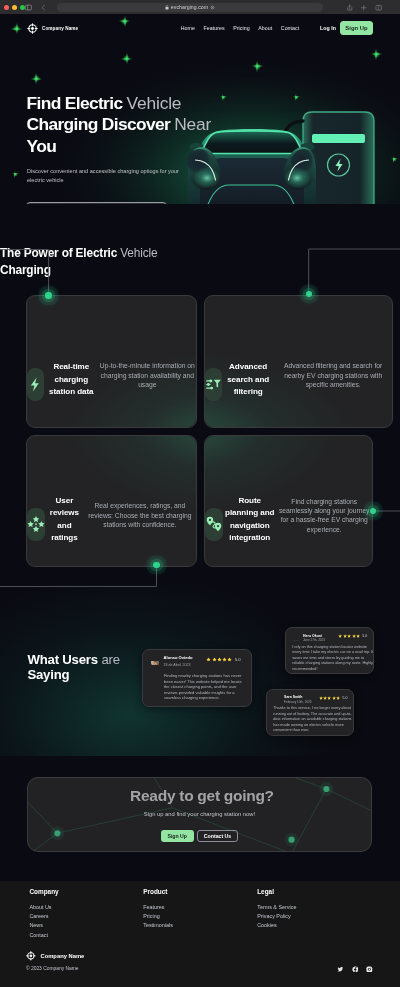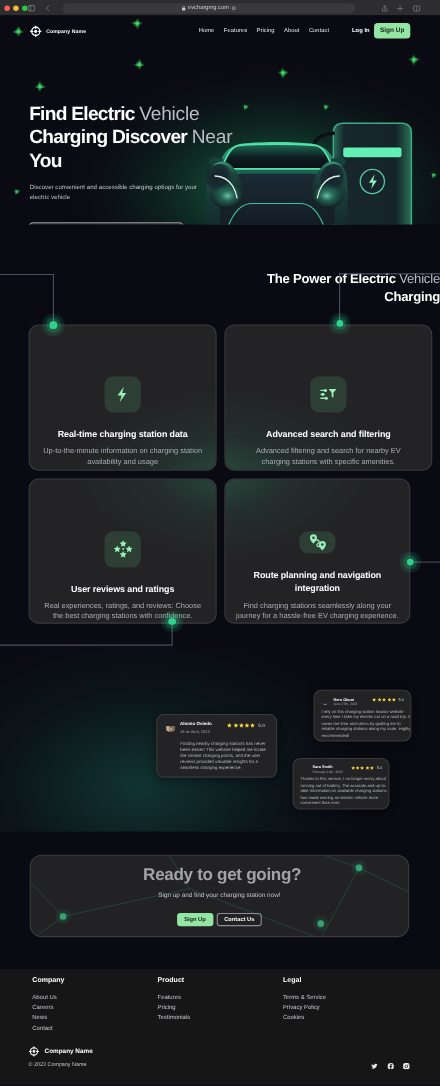--- a/index.html
+++ b/index.html
@@ -56,36 +56,36 @@
   .searchwrap{position:absolute;left:26px;top:187.5px;width:141px;height:16.5px;border-radius:4px;
               background:#2f3035;border:.9px solid #9a9aa4;display:flex;align-items:center;
               justify-content:space-between;padding:0 1.8px 0 0;box-sizing:border-box;z-index:6;}
   .searchwrap .ph{font-size:6.1px;color:#eaeaf0;padding-left:7px;font-weight:500;letter-spacing:.02px;}
   .searchbtn{width:36.5px;height:12.4px;border-radius:2.8px;background:#9bedab;display:flex;
              align-items:center;justify-content:center;gap:2.2px;}
   .searchbtn span{font-size:5.3px;color:#16221a;font-weight:600;}
 
   
   .features{position:absolute;left:0;top:218px;width:400px;height:366px;}
-  .feat-title{position:absolute;left:0;top:13px;width:400px;text-align:right;
+  .feat-title{position:absolute;left:0;top:13px;width:400px;text-align:left;
               font-size:11.9px;line-height:16.5px;font-weight:700;color:#fff;letter-spacing:-.18px;}
   .feat-title .lt{color:#bcbcc6;font-weight:400;}
   .cards{position:absolute;left:26px;top:62.5px;width:347px;}
   .card{position:absolute;width:171px;height:133px;border-radius:9px;
         background:#232325;border:.7px solid #3a3a3c;box-sizing:border-box;overflow:hidden;}
   .card.c1{left:0;top:0;}
   .card.c2{left:178px;top:0;width:189px;}
   .card.c3{left:0;top:140.5px;height:131.5px;}
   .card.c4{left:178px;top:140.5px;width:169px;height:131.5px;}
   .card .sheen{position:absolute;inset:0;border-radius:9px;}
   .c1 .sheen{background:radial-gradient(130% 100% at 115% 112%, rgba(50,160,115,.40) 0%, rgba(40,120,90,.13) 38%, rgba(35,35,37,0) 70%);}
   .c2 .sheen{background:radial-gradient(130% 100% at -12% 112%, rgba(50,160,115,.40) 0%, rgba(40,120,90,.13) 38%, rgba(35,35,37,0) 70%);}
   .c3 .sheen{background:radial-gradient(130% 100% at 115% -12%, rgba(50,160,115,.40) 0%, rgba(40,120,90,.13) 38%, rgba(35,35,37,0) 70%);}
   .c4 .sheen{background:radial-gradient(130% 100% at -12% -12%, rgba(50,160,115,.40) 0%, rgba(40,120,90,.13) 38%, rgba(35,35,37,0) 70%);}
-  .card-inner{position:absolute;inset:0;display:flex;flex-direction:column;align-items:center;margin-top:24px;}
+  .card-inner{position:absolute;inset:0;display:flex;flex-direction:row;align-items:center;margin-top:24px;}
   .ficon{margin-top:22.5px;width:33px;height:33px;border-radius:8px;background:#2d3e34;
          display:flex;align-items:center;justify-content:center;}
   .ftitle{margin-top:14px;font-size:8.1px;font-weight:700;color:#fff;text-align:center;
           line-height:12.5px;letter-spacing:-.08px;max-width:152px;}
   .fbody{margin-top:4.8px;font-size:6.75px;line-height:9.3px;color:#a9adb4;text-align:center;
          max-width:152px;letter-spacing:-.01px;}
   .c4 .ftitle{max-width:120px;}
   .c4 .fbody{margin-top:5px;}
 
   
@@ -461,20 +461,21 @@
           <path d="M156.5 551 V572.5 H0"></path>
         </g>
       </svg>
       <div class="dot d1"></div>
       <div class="dot d2"></div>
       <div class="dot d3"></div>
       <div class="dot d4"></div>
     </div>
 
     <div class="testi">
+      <div class="testi-h"><span>What Users </span><span class="lt">are</span><br><span>Saying</span></div>
 
       <div class="tcard tc1">
         <div class="thead">
           <div class="avatar">
             <svg viewBox="0 0 24 24" width="100%" height="100%">
               <rect width="24" height="24" fill="#8c8268"></rect>
               <rect x="0" y="0" width="8" height="24" fill="#b3ac92"></rect>
               <rect x="16" y="0" width="8" height="24" fill="#6e6a58"></rect>
               <rect x="14" y="11" width="10" height="13" fill="#2d7d86"></rect>
               <rect x="0" y="15" width="8" height="9" fill="#ded5bd"></rect>

